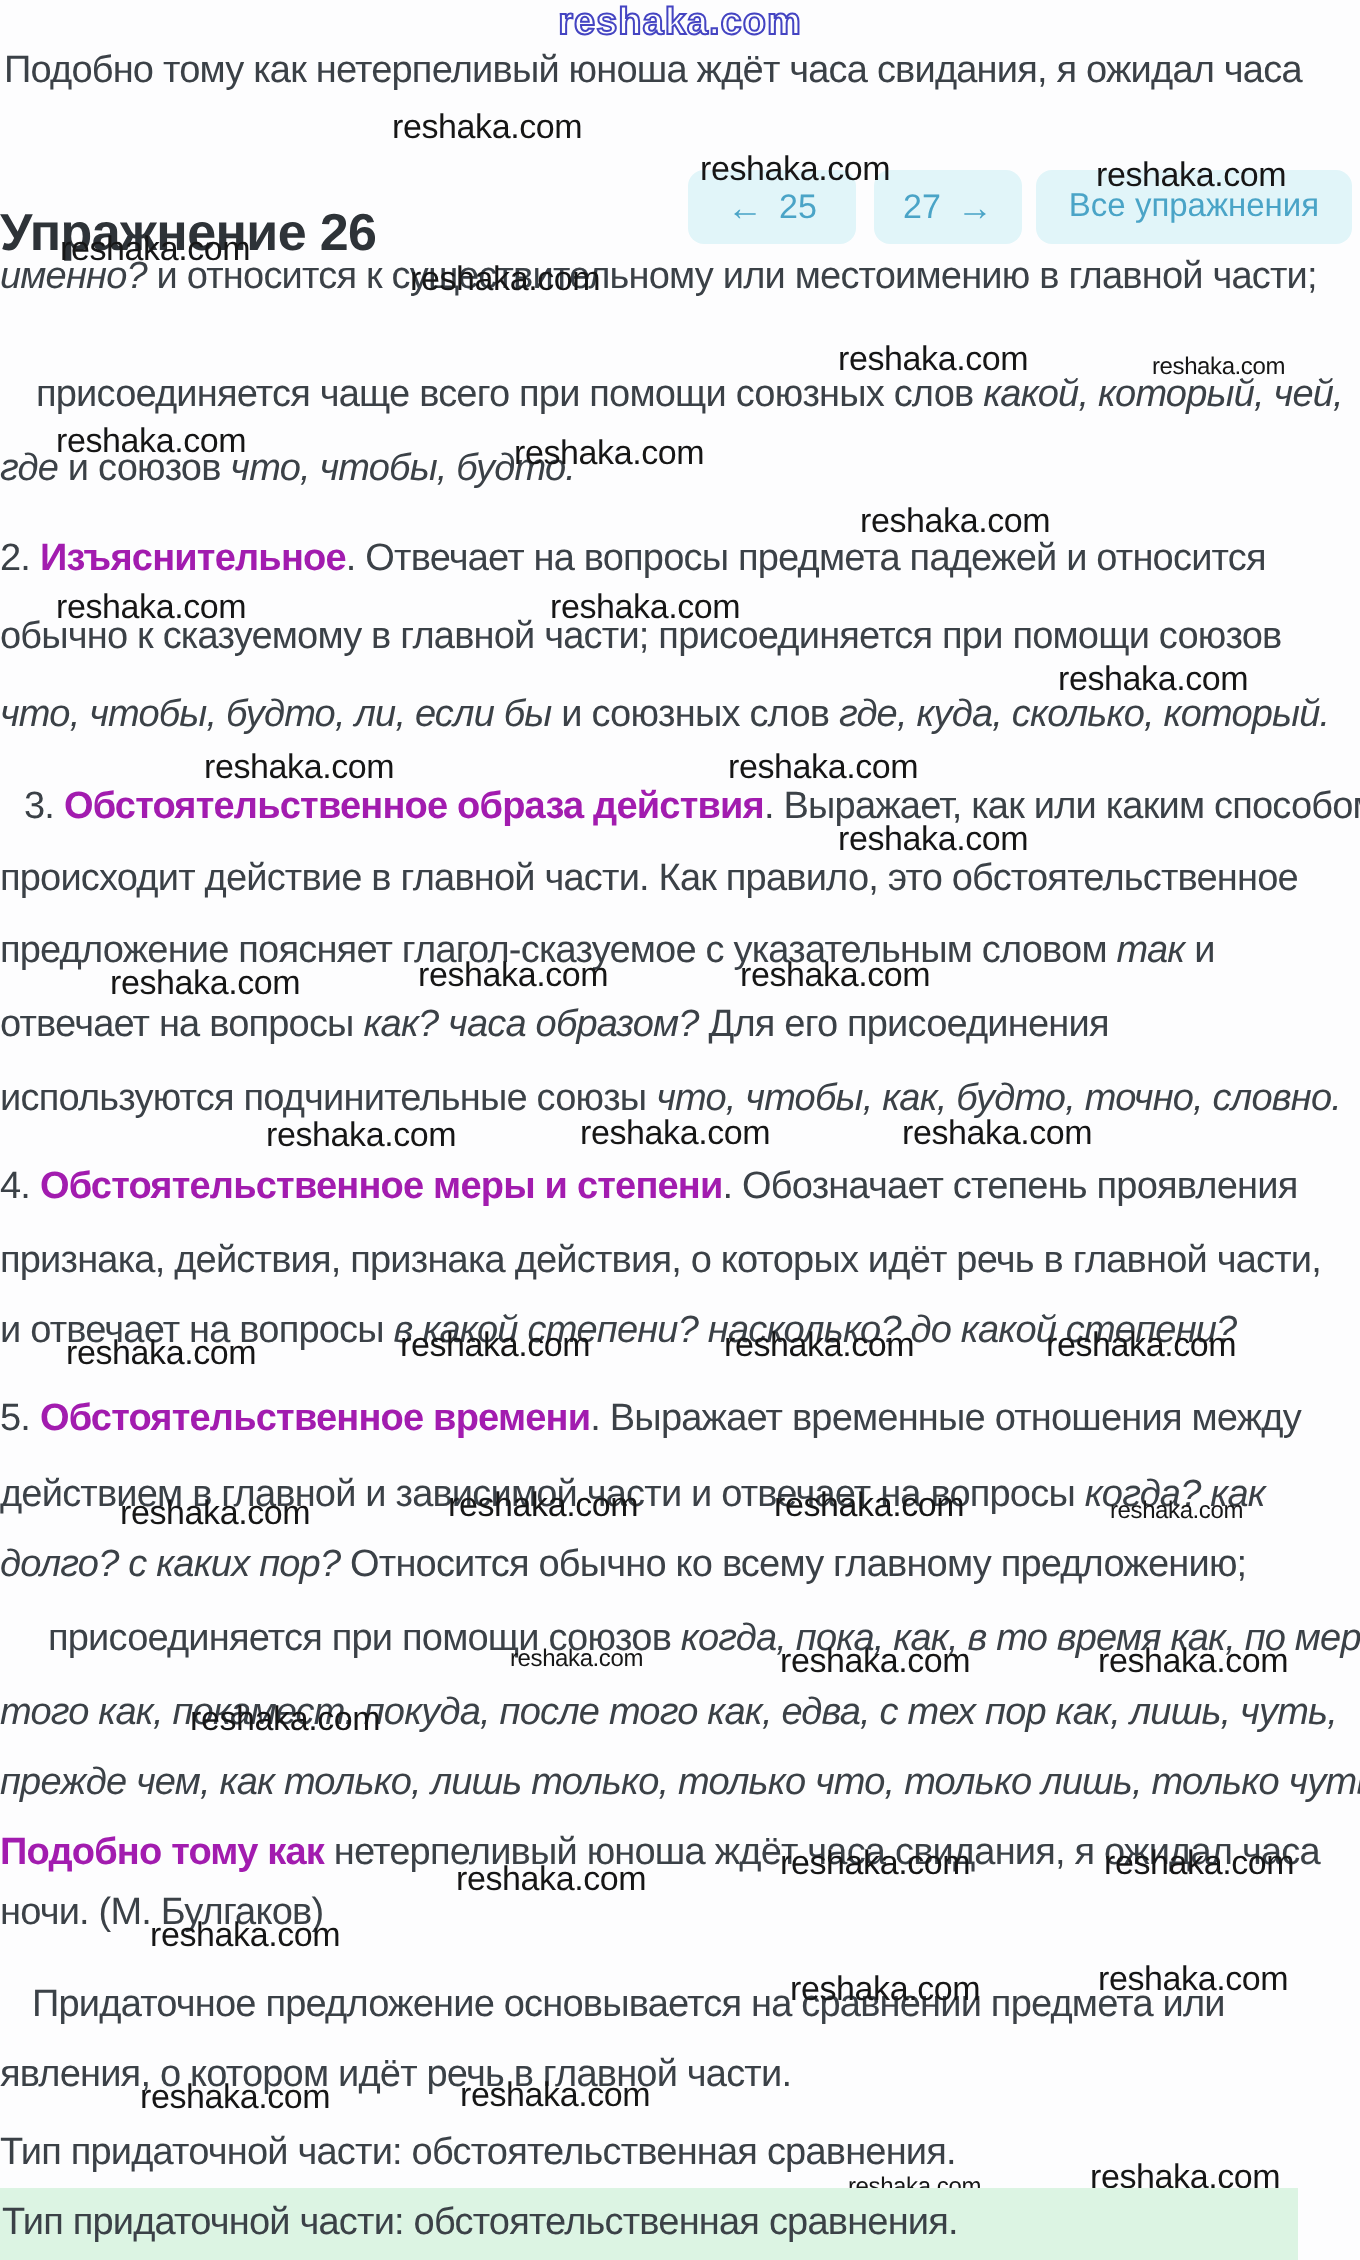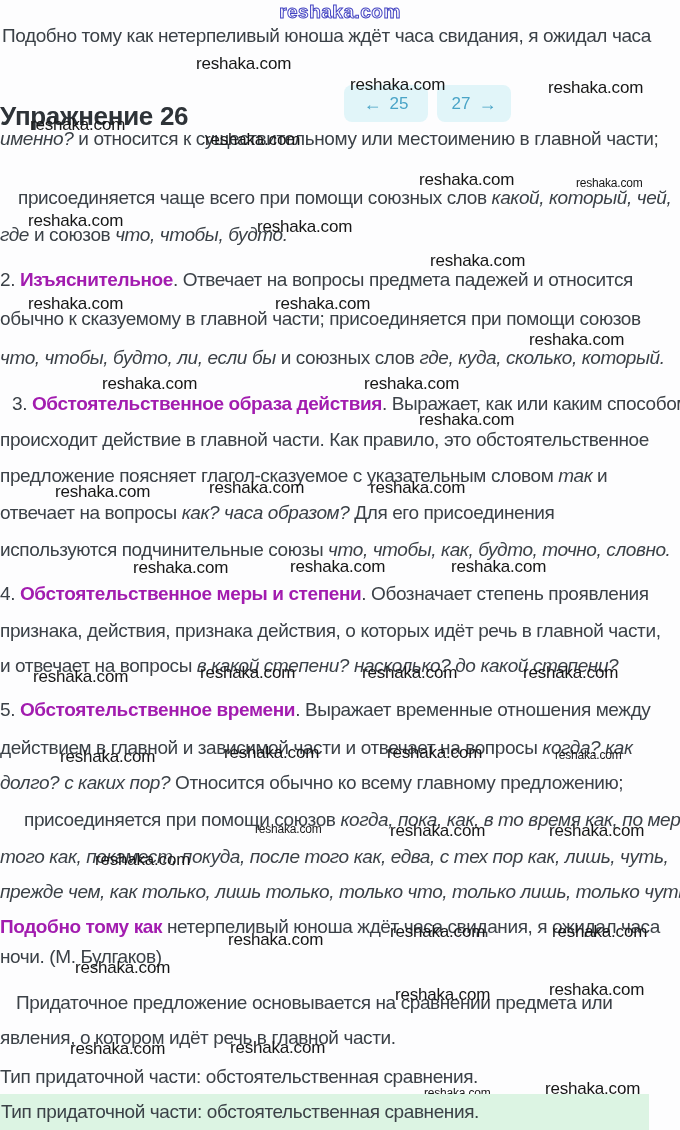--- a/index.html
+++ b/index.html
@@ -65,20 +65,21 @@
   <button class="nav-btn" id="btn-prev">
     <span class="arrow">←</span>
     <span>25</span>
   </button>
 
   <button class="nav-btn" id="btn-next">
     <span>27</span>
     <span class="arrow">→</span>
   </button>
 
+  <button class="nav-btn" id="btn-all">Все упражнения</button>
 
   <div id="content">
       <div class="text-line" style="left: 2px; top: 25px;"><span>Подобно тому как нетерпеливый юноша ждёт часа свидания, я ожидал часа</span></div>
       <div class="text-line" style="left: 0px; top: 128px;"><span class="i">именно?</span><span> и относится к существительному или местоимению в главной части;</span></div>
       <div class="text-line" style="left: 18px; top: 187px;"><span>присоединяется чаще всего при помощи союзных слов </span><span class="i">какой, который, чей,</span></div>
       <div class="text-line" style="left: 0px; top: 224px;"><span class="i">где</span><span> и союзов </span><span class="i">что, чтобы, будто.</span></div>
       <div class="text-line" style="left: 0px; top: 269px;"><span>2. </span><span class="b">Изъяснительное</span><span>. Отвечает на вопросы предмета падежей и относится</span></div>
       <div class="text-line" style="left: 0px; top: 308px;"><span>обычно к сказуемому в главной части; присоединяется при помощи союзов</span></div>
       <div class="text-line" style="left: 0px; top: 347px;"><span class="i">что, чтобы, будто, ли, если бы</span><span> и союзных слов </span><span class="i">где, куда, сколько, который.</span></div>
       <div class="text-line" style="left: 0px; top: 393px; margin-left: 12px;"><span>3. </span><span class="b">Обстоятельственное образа действия</span><span>. Выражает, как или каким способом</span></div>

